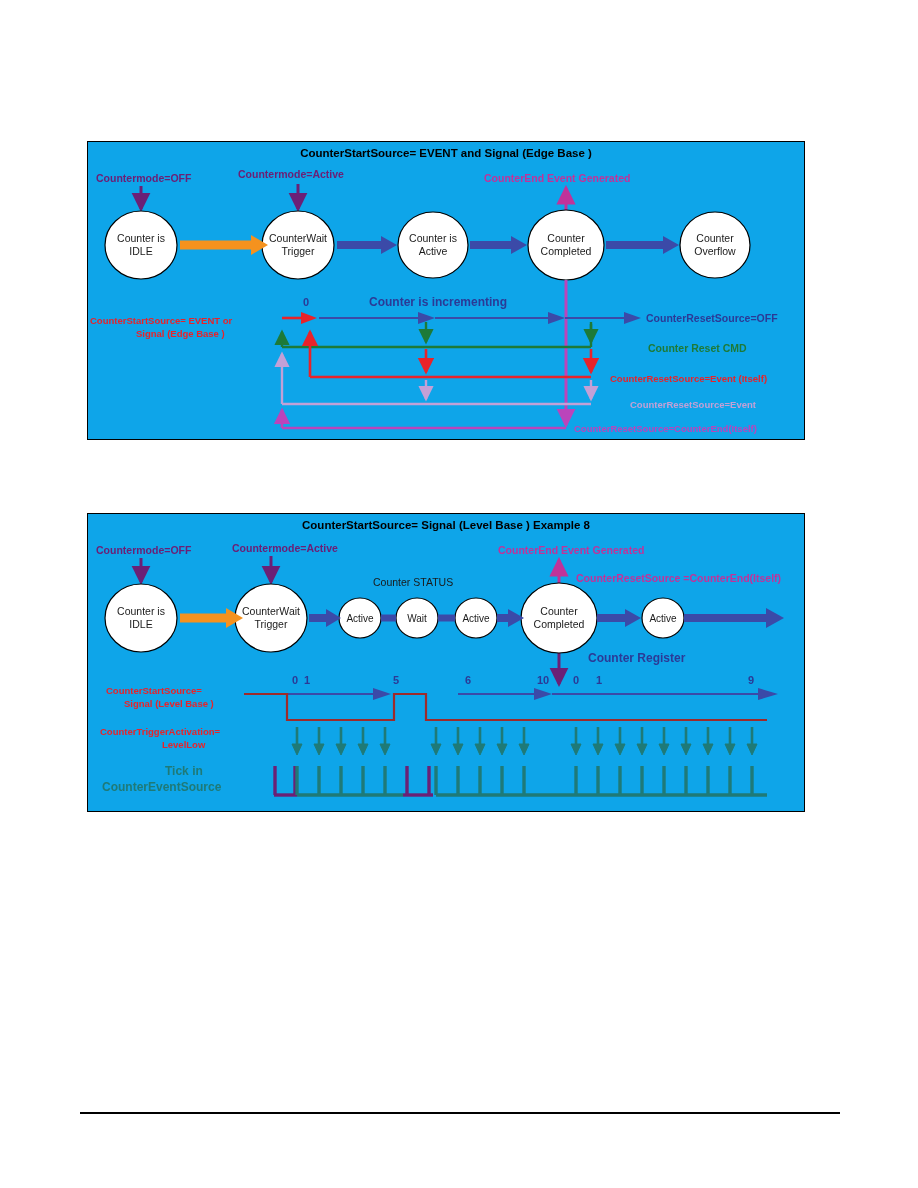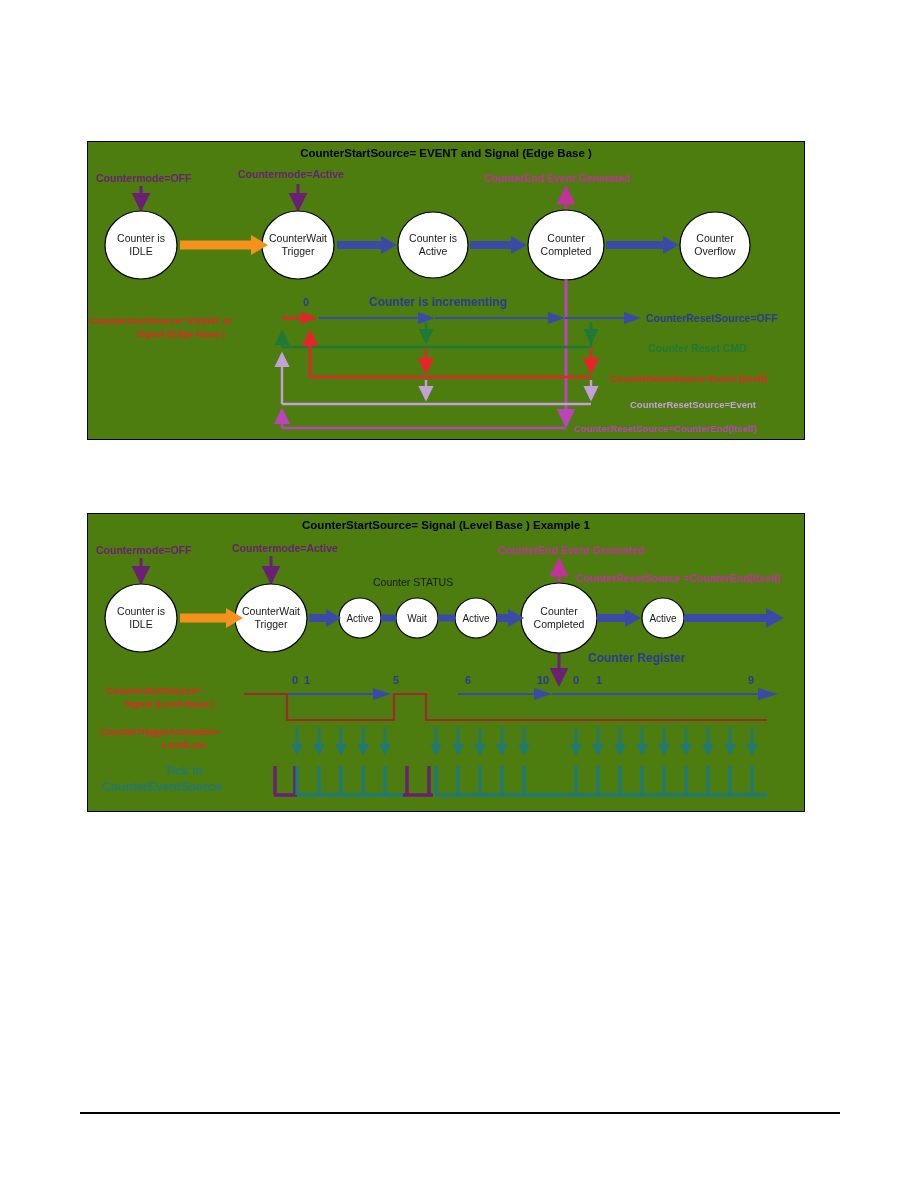--- a/index.html
+++ b/index.html
@@ -3,21 +3,21 @@
 <meta charset="utf-8">
 <style>
   html,body{margin:0;padding:0;}
   body{
     width:918px;height:1188px;background:#ffffff;
     font-family:"Liberation Sans", sans-serif;
     position:relative;overflow:hidden;
   }
   .page{position:absolute;left:0;top:0;width:918px;height:1188px;}
   .diagram-box{
-    position:absolute;border:1.5px solid #000000;background:#4d7c0f;
+    position:absolute;border:1.5px solid #000000;background:#0ea5e9;
   }
   #diagram1{left:87px;top:141px;width:716px;height:297px;}
   #diagram2{left:87px;top:513px;width:716px;height:297px;}
   .dtitle{
     position:absolute;width:100%;text-align:center;top:5px;left:0;
     font-size:11.5px;font-weight:bold;color:#000;letter-spacing:0px;
   }
   svg{position:absolute;left:0;top:0;overflow:visible;}
   .footer-rule{
     position:absolute;left:80px;top:1112px;width:760px;height:2px;background:#000;
@@ -158,21 +158,21 @@
 
       <text class="lbl" x="558" y="180" fill="#2b3a96">CounterResetSource=OFF</text>
       <text class="lbl" x="560" y="210" fill="#1d7a38">Counter Reset CMD</text>
       <text class="lbl-sm" x="522" y="240" fill="#e8232a">CounterResetSource=Event (Itself)</text>
       <text class="lbl-sm" x="542" y="266" fill="#c3a0d6">CounterResetSource=Event</text>
       <text class="lbl-sm" x="486" y="290" fill="#bb44bb">CounterResetSource=CounterEnd(Itself)</text>
     </svg>
   </div>
 
   <div class="diagram-box" id="diagram2">
-    <div class="dtitle">CounterStartSource= Signal (Level Base ) Example 1</div>
+    <div class="dtitle">CounterStartSource= Signal (Level Base ) Example 8</div>
 
     <svg width="716" height="297" viewBox="0 0 716 297">
       <defs>
         <marker id="d2-purple-arrow" markerWidth="7" markerHeight="7" refX="5.5" refY="3.2" orient="auto">
           <path d="M0,0 L6.5,3.2 L0,6.4 z" fill="#6b2076"></path>
         </marker>
         <marker id="d2-magenta-arrow" markerWidth="7" markerHeight="7" refX="5.5" refY="3.2" orient="auto">
           <path d="M0,0 L6.5,3.2 L0,6.4 z" fill="#c0339a"></path>
         </marker>
       </defs>

